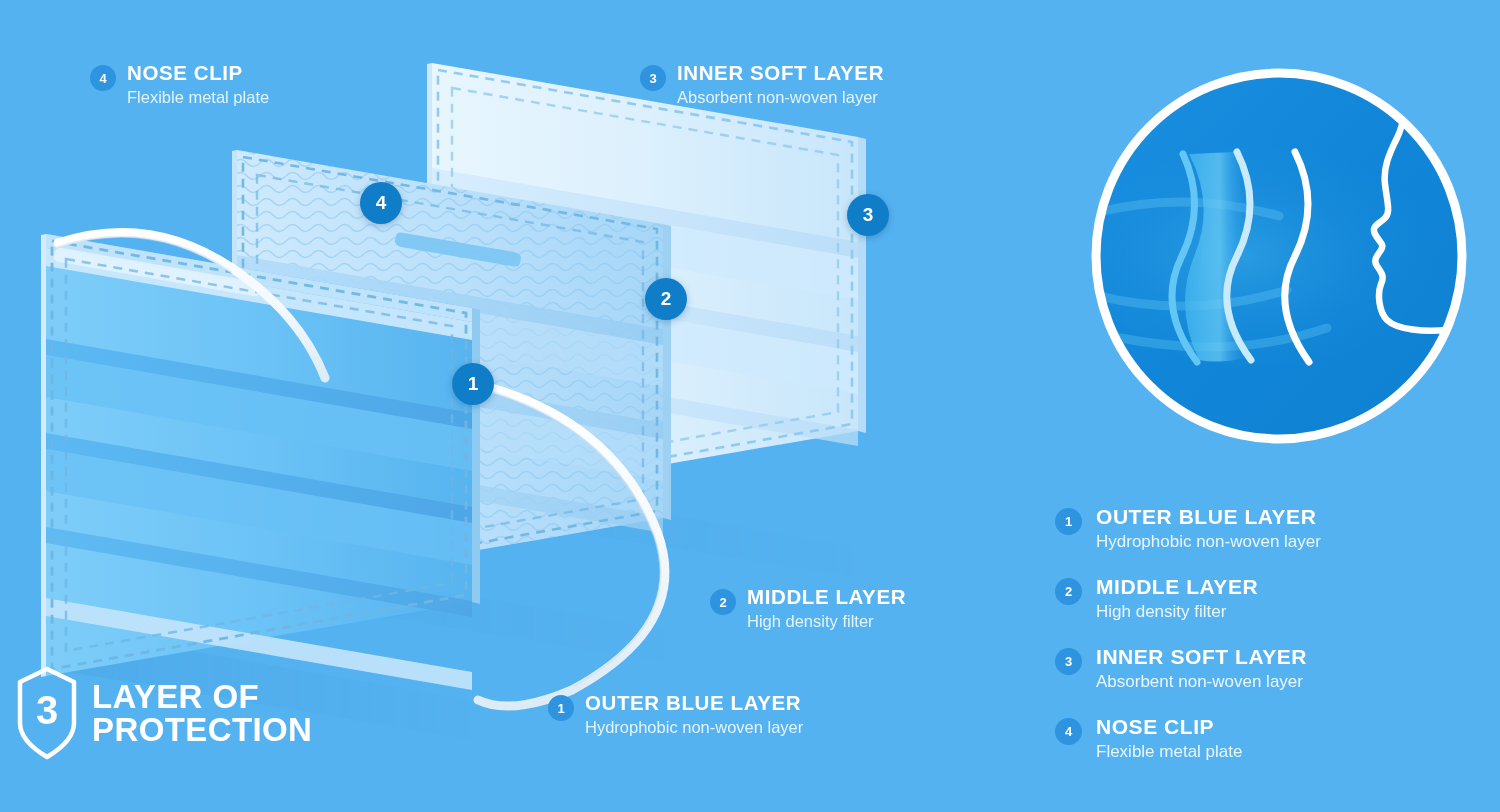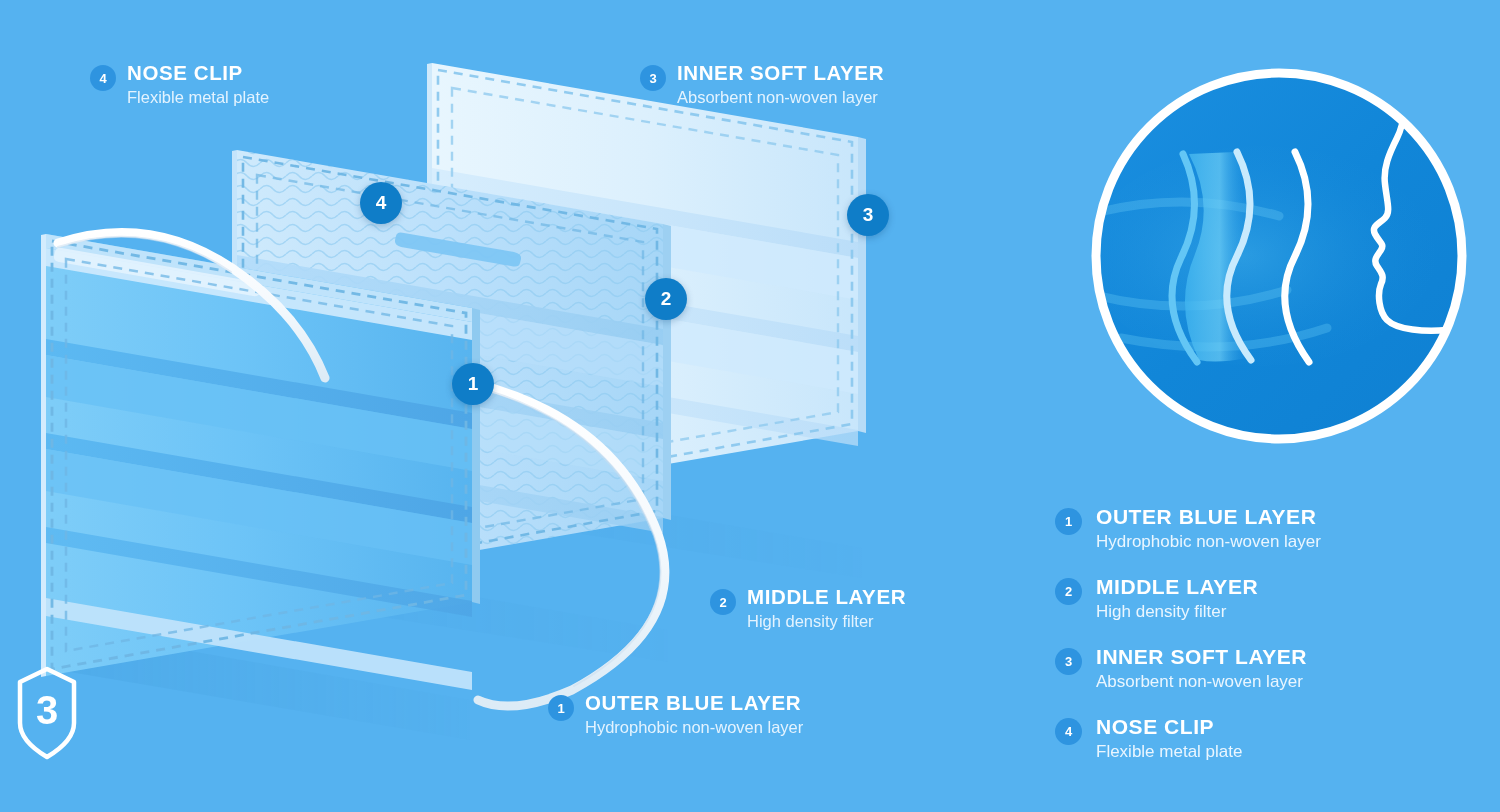--- a/index.html
+++ b/index.html
@@ -250,20 +250,24 @@
       <div class="sub">Hydrophobic non-woven layer</div>
     </div>
   </div>
 
   <div id="shield-block">
     <div id="shield-wrap">
       <svg width="62" height="96" viewBox="0 0 62 96" xmlns="http://www.w3.org/2000/svg">
         <path d="M31 4 L58 17 L58 58 Q58 76 31 92 Q4 76 4 58 L4 17 Z" fill="none" stroke="#ffffff" stroke-width="4.5" stroke-linejoin="round"></path>
       </svg>
       <div id="shield-num">3</div>
+    </div>
+    <div id="shield-text">
+      <span class="l1">LAYER OF</span>
+      <span class="l2">PROTECTION</span>
     </div>
   </div>
 
   <svg id="circle-ill" viewBox="0 0 388 388" xmlns="http://www.w3.org/2000/svg">
     <defs>
       <clipPath id="clipCircle">
           <circle cx="194" cy="194" r="183"></circle>
         </clipPath>
       <linearGradient id="gCircBg" x1="0" y1="0" x2="1" y2="1">
         <stop offset="0" stop-color="#1b8fe0"></stop>

